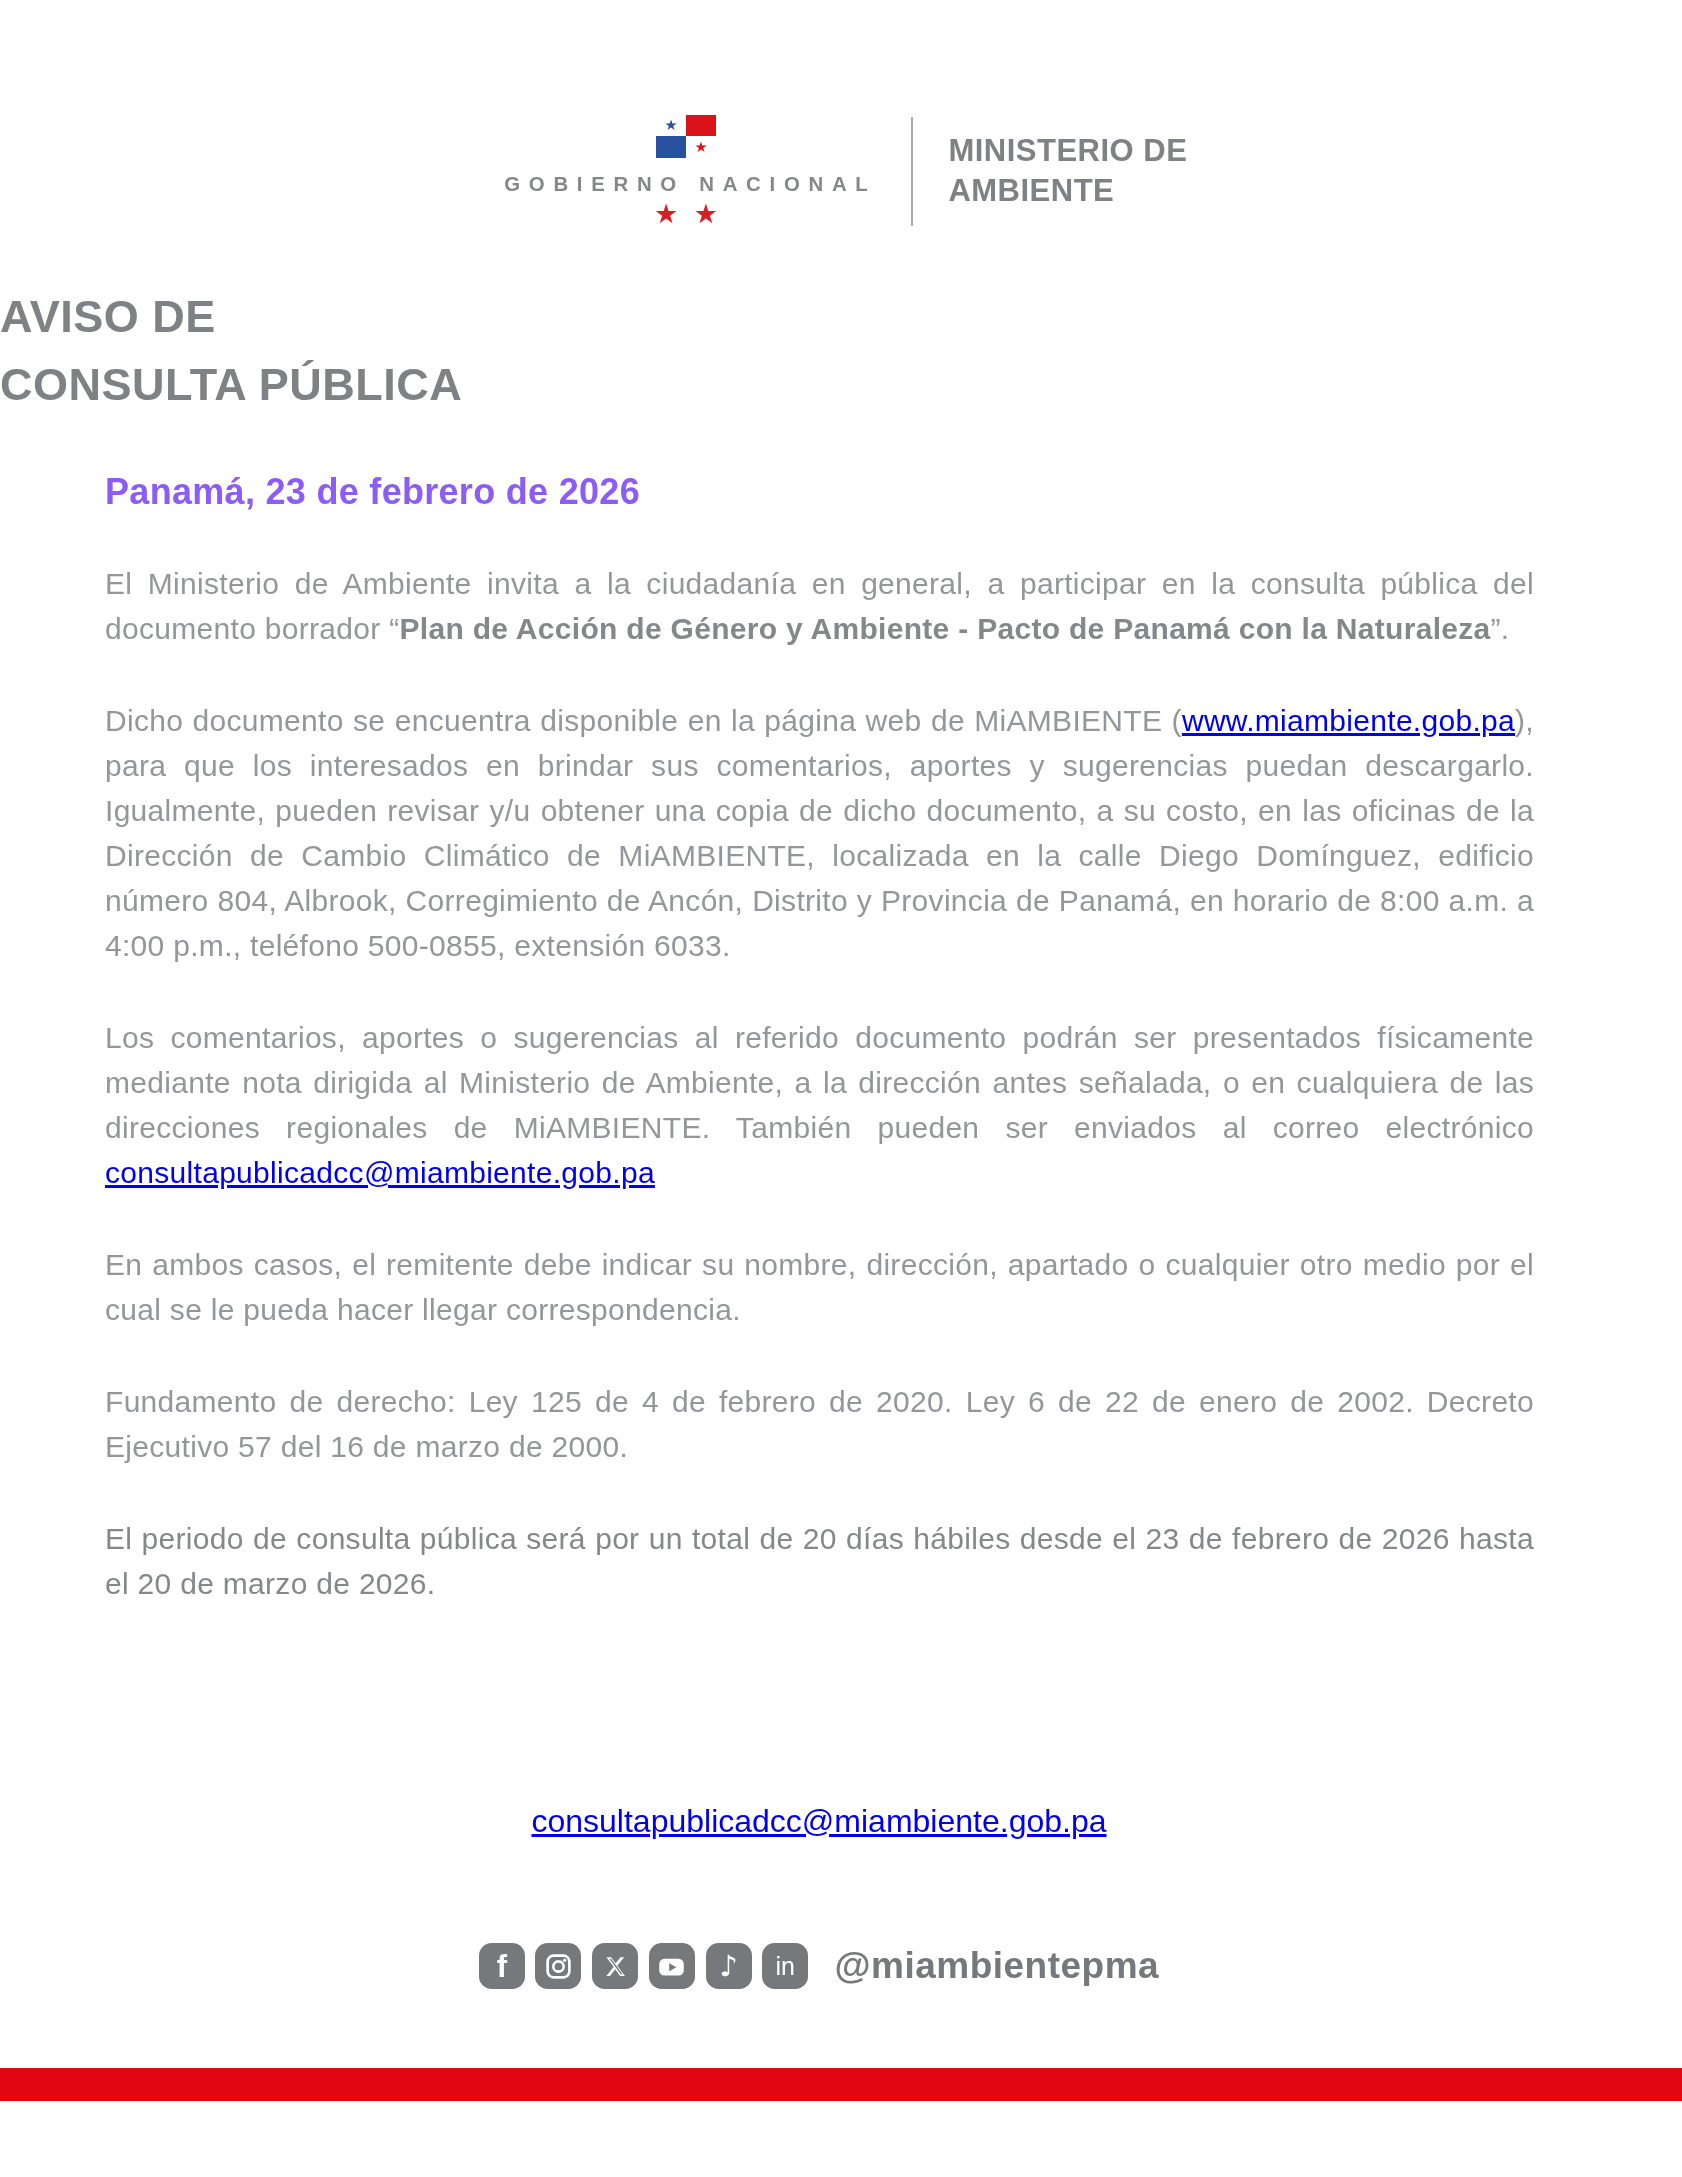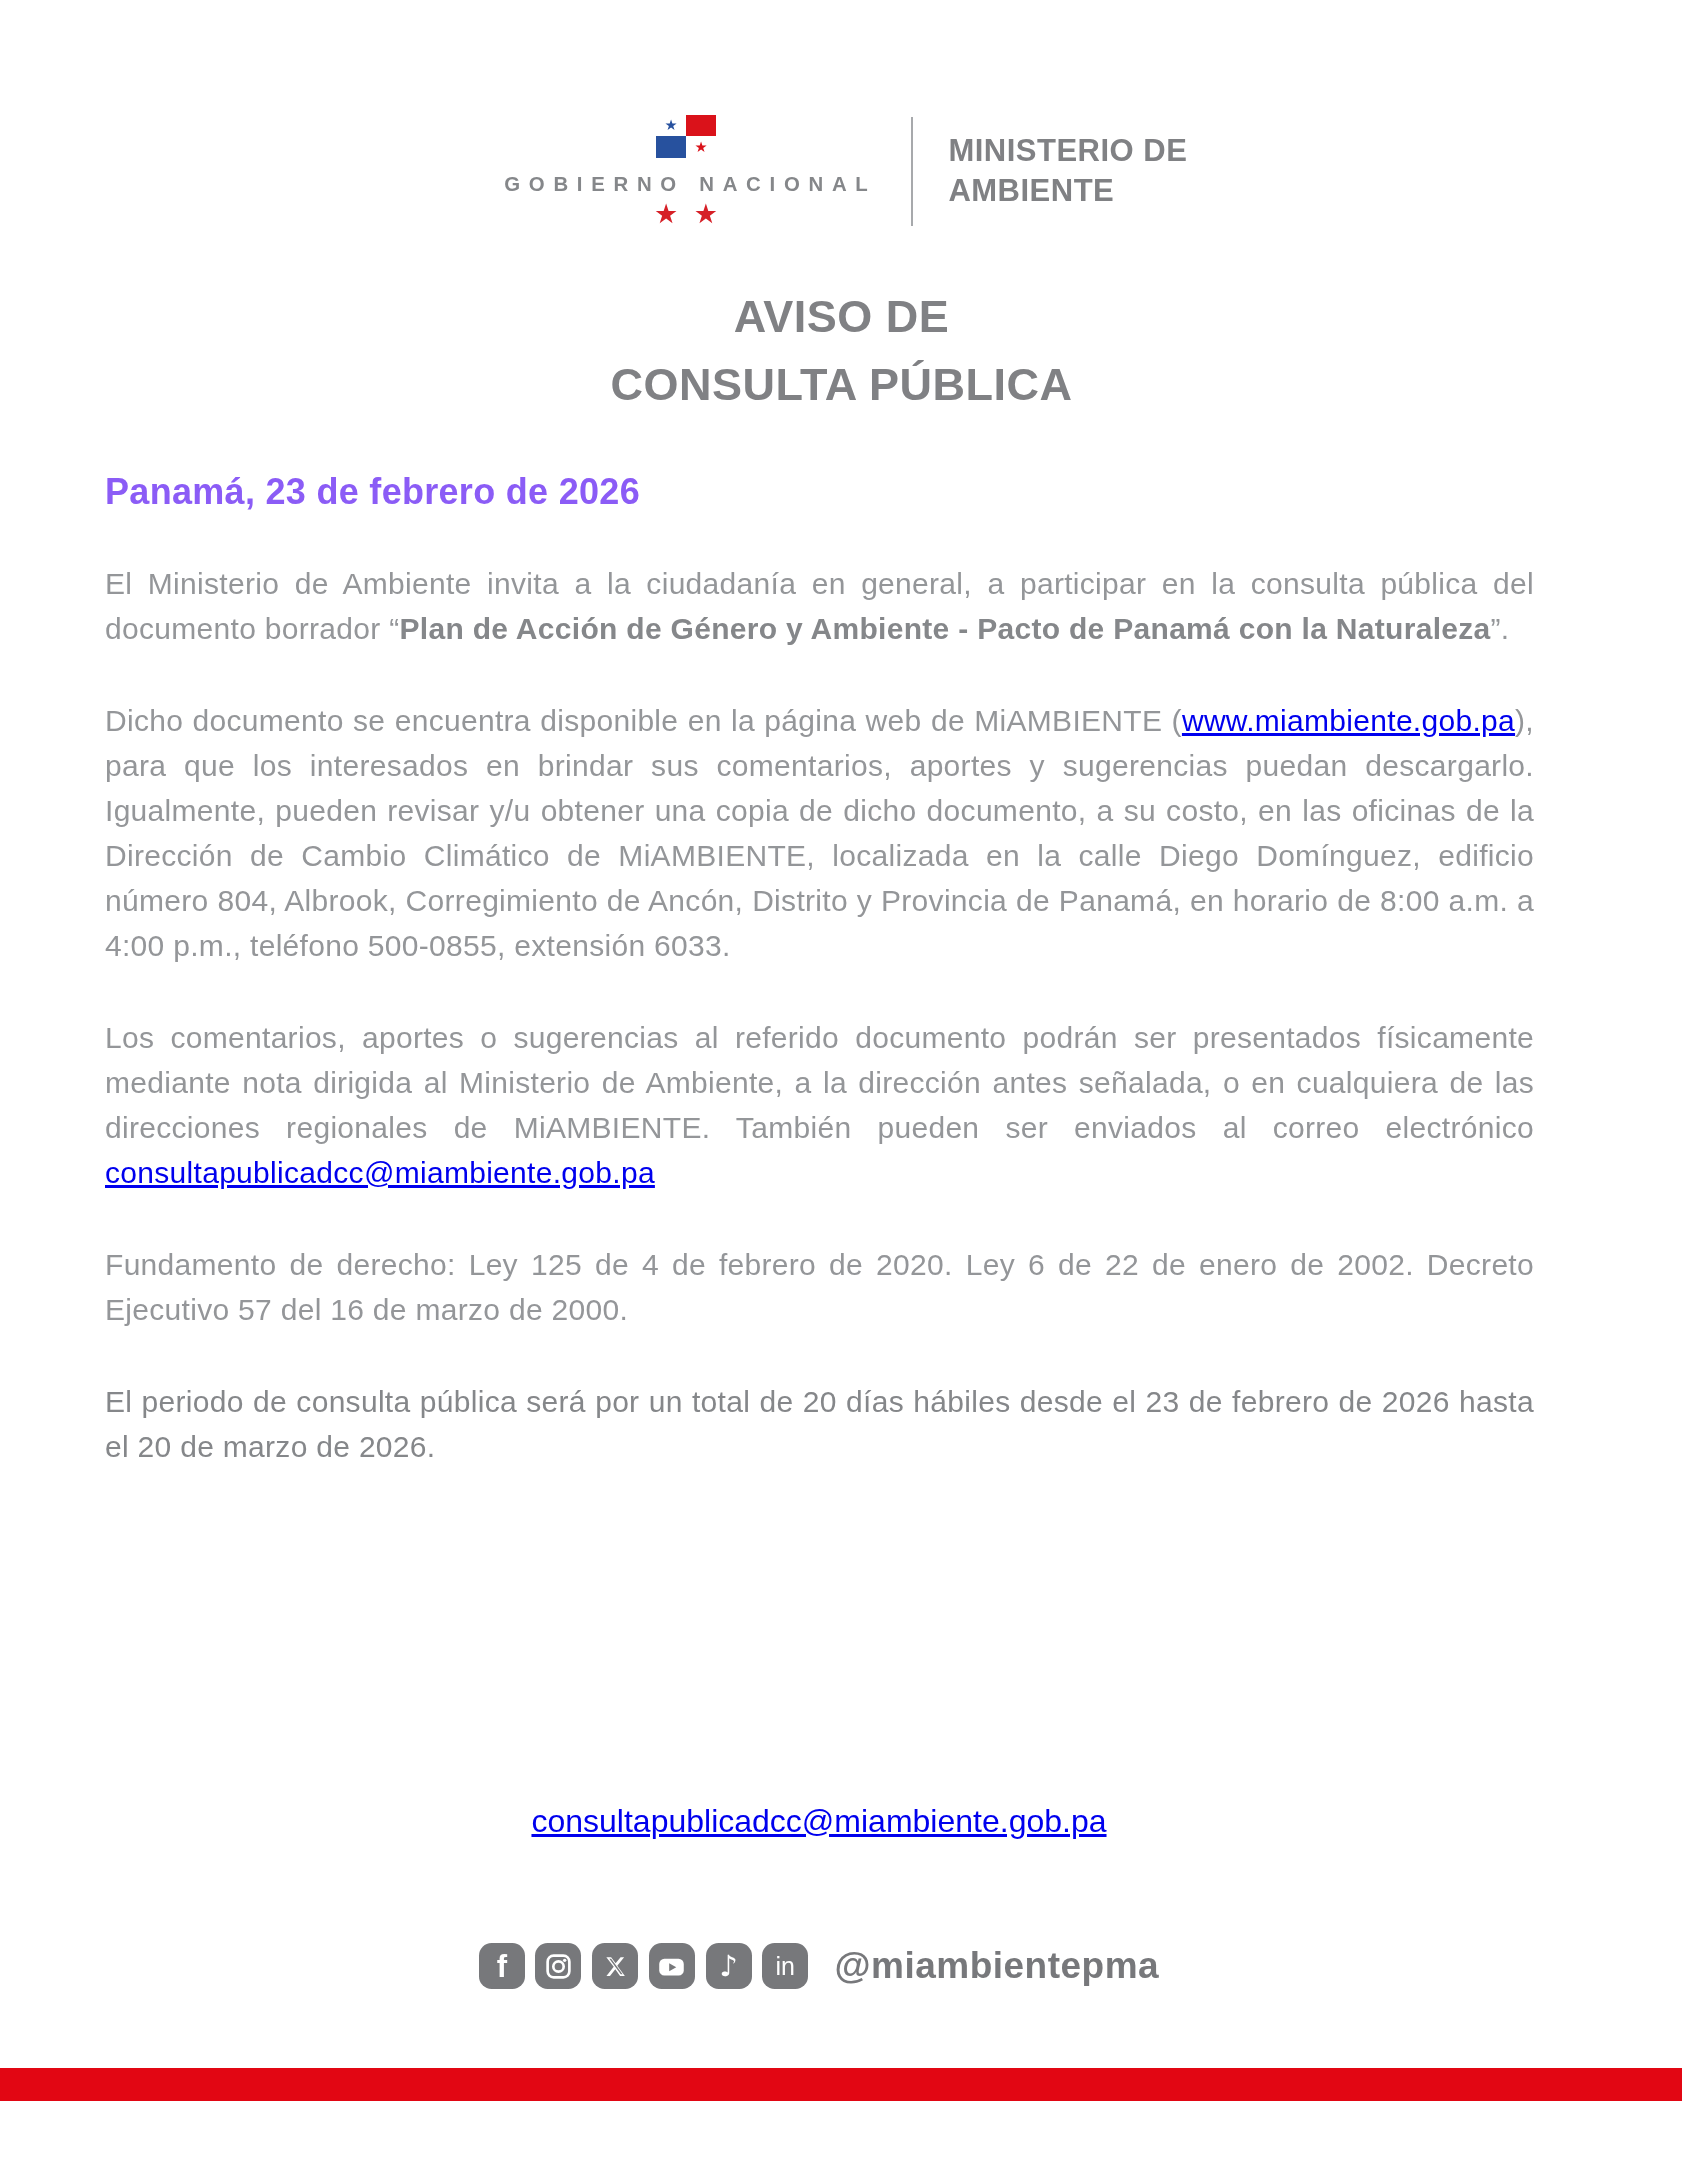--- a/index.html
+++ b/index.html
@@ -39,21 +39,21 @@
   .slogan-text{
     color:#1E5CA8;font-weight:800;font-size:40px;letter-spacing:0.5px;white-space:nowrap;
   }
   .logo-divider{width:1.9px;height:109px;background:#A7A9AC;}
   .ministry{
     color:#808184;font-weight:700;font-size:31px;line-height:1.3;
     letter-spacing:0.5px;
   }
   
   .doc-title{
-    margin-top:56px;text-align:center;
+    margin-top:56px;text-align:left;
     color:#808184;font-weight:700;font-size:45px;line-height:68px;
     letter-spacing:0.5px;
   }
   
   .content{margin:0 149px 0 105px;}
   .date-line{
     margin:50px 0 0;color:#8b5cf6;font-weight:700;
     font-size:36px;line-height:45px;letter-spacing:0.3px;
   }
   .body-p{
@@ -130,20 +130,21 @@
 
   <main class="content">
     <p class="date-line">Panamá, 23 de febrero de 2026</p>
 
     <p class="body-p"><span>El Ministerio de Ambiente invita a la ciudadanía en general, a participar en la consulta pública del documento borrador “</span><span class="seg-bold">Plan de Acción de Género y Ambiente - Pacto de Panamá con la Naturaleza</span><span>”.</span></p>
 
     <p class="body-p"><span>Dicho documento se encuentra disponible en la página web de MiAMBIENTE (</span><a href="#" class="doc-link">www.miambiente.gob.pa</a><span>), para que los interesados en brindar sus comentarios, aportes y sugerencias puedan descargarlo. Igualmente, pueden revisar y/u obtener una copia de dicho documento, a su costo, en las oficinas de la Dirección de Cambio Climático de MiAMBIENTE, localizada en la calle Diego Domínguez, edificio número 804, Albrook, Corregimiento de Ancón, Distrito y Provincia de Panamá, en horario de 8:00 a.m. a 4:00 p.m., teléfono 500-0855, extensión 6033.</span></p>
 
     <p class="body-p"><span>Los comentarios, aportes o sugerencias al referido documento podrán ser presentados físicamente mediante nota dirigida al Ministerio de Ambiente, a la dirección antes señalada, o en cualquiera de las direcciones regionales de MiAMBIENTE. También pueden ser enviados al correo electrónico </span><a href="#" class="doc-link">consultapublicadcc@miambiente.gob.pa</a></p>
 
+    <p class="body-p">En ambos casos, el remitente debe indicar su nombre, dirección, apartado o cualquier otro medio por el cual se le pueda hacer llegar correspondencia.</p>
 
     <p class="body-p">Fundamento de derecho: Ley 125 de 4 de febrero de 2020. Ley 6 de 22 de enero de 2002. Decreto Ejecutivo 57 del 16 de marzo de 2000.</p>
 
     <p class="body-p p-bold">El periodo de consulta pública será por un total de 20 días hábiles desde el 23 de febrero de 2026 hasta el 20 de marzo de 2026.</p>
   </main>
 
   <footer class="footer">
     <a href="#" class="doc-link footer-email">consultapublicadcc@miambiente.gob.pa</a>
   </footer>
 

